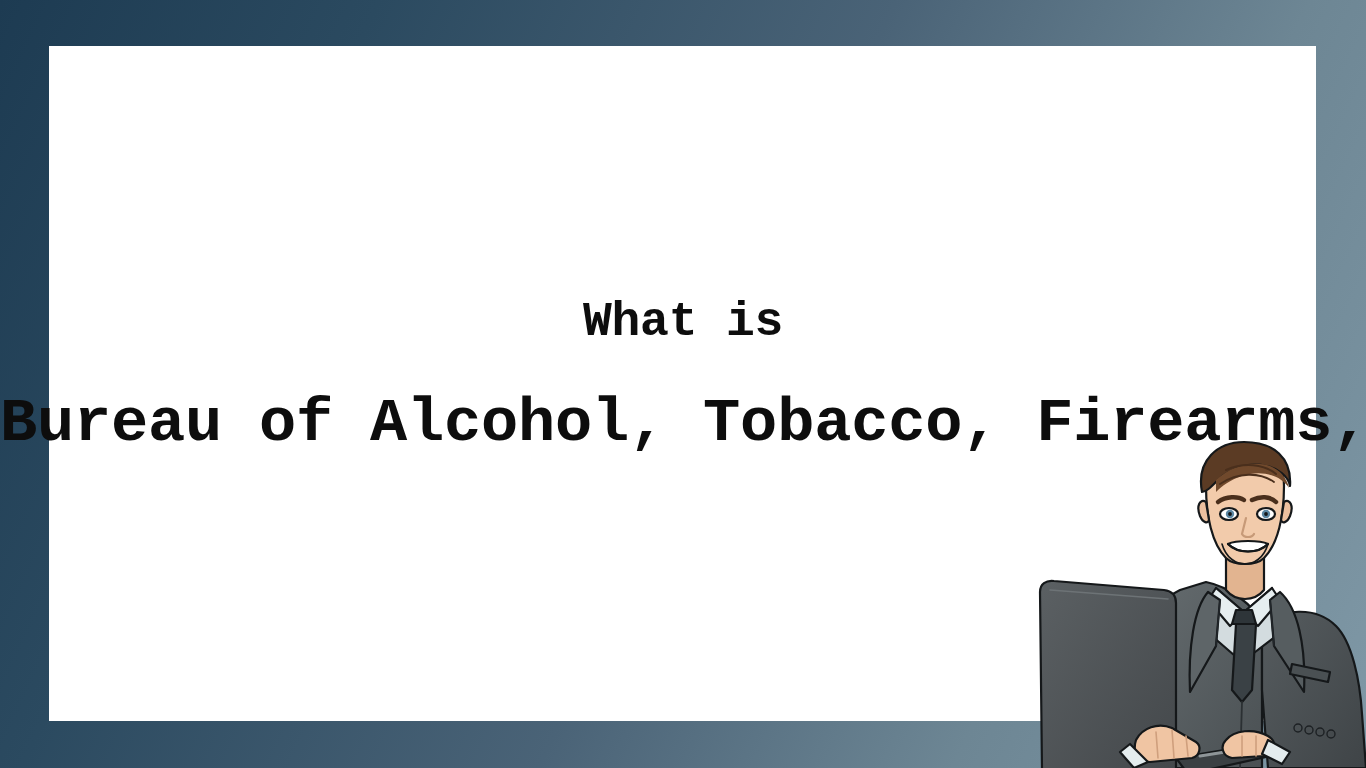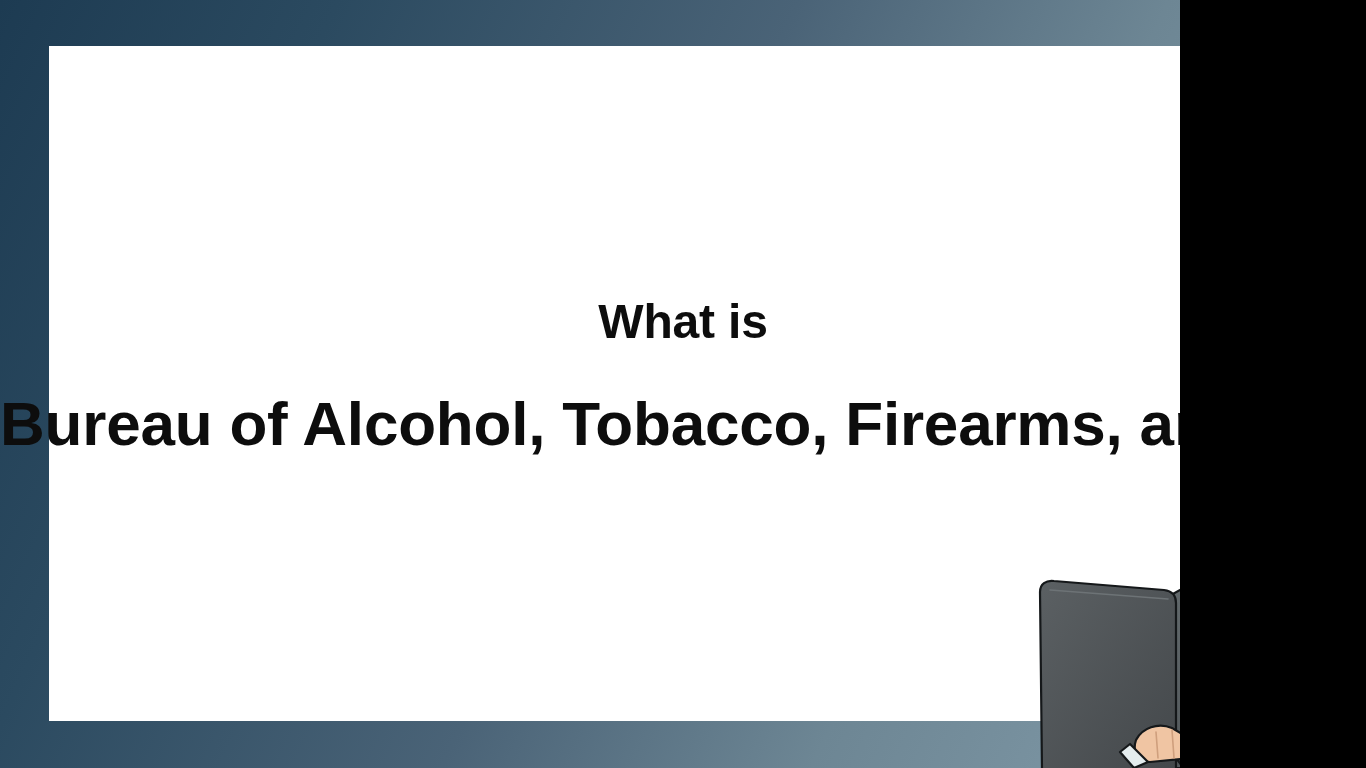--- a/index.html
+++ b/index.html
@@ -2,24 +2,24 @@
 <html><head>
 <meta charset="utf-8">
 <style>
   html, body {
     margin: 0;
     padding: 0;
     background: #000;
   }
   #slide {
     position: relative;
-    width: 1180px;
+    width: 1366px;
     height: 768px;
     overflow: hidden;
-    font-family: Liberation Sans, sans-serif;
+    font-family: Liberation Mono, monospace;
     background: linear-gradient(115deg, #1d3b52 0%, #2b4a60 22%, #4a6377 52%, #6d8694 76%, #7f98a6 100%);
   }
   
   #panel {
     position: absolute;
     left: 49px;
     top: 46px;
     width: 1267px;
     height: 675px;
     background: #ffffff;

